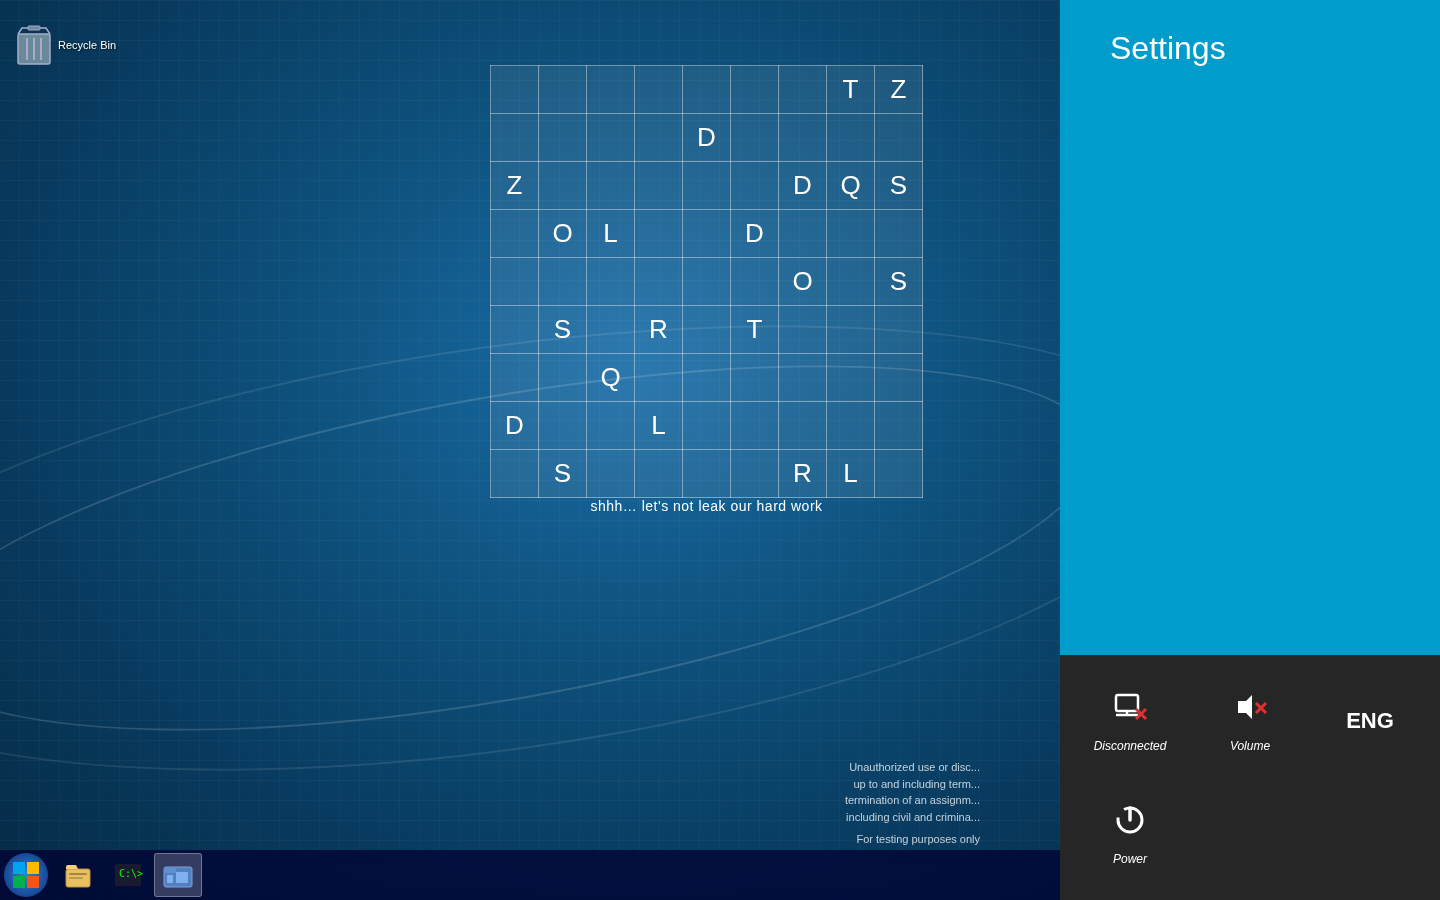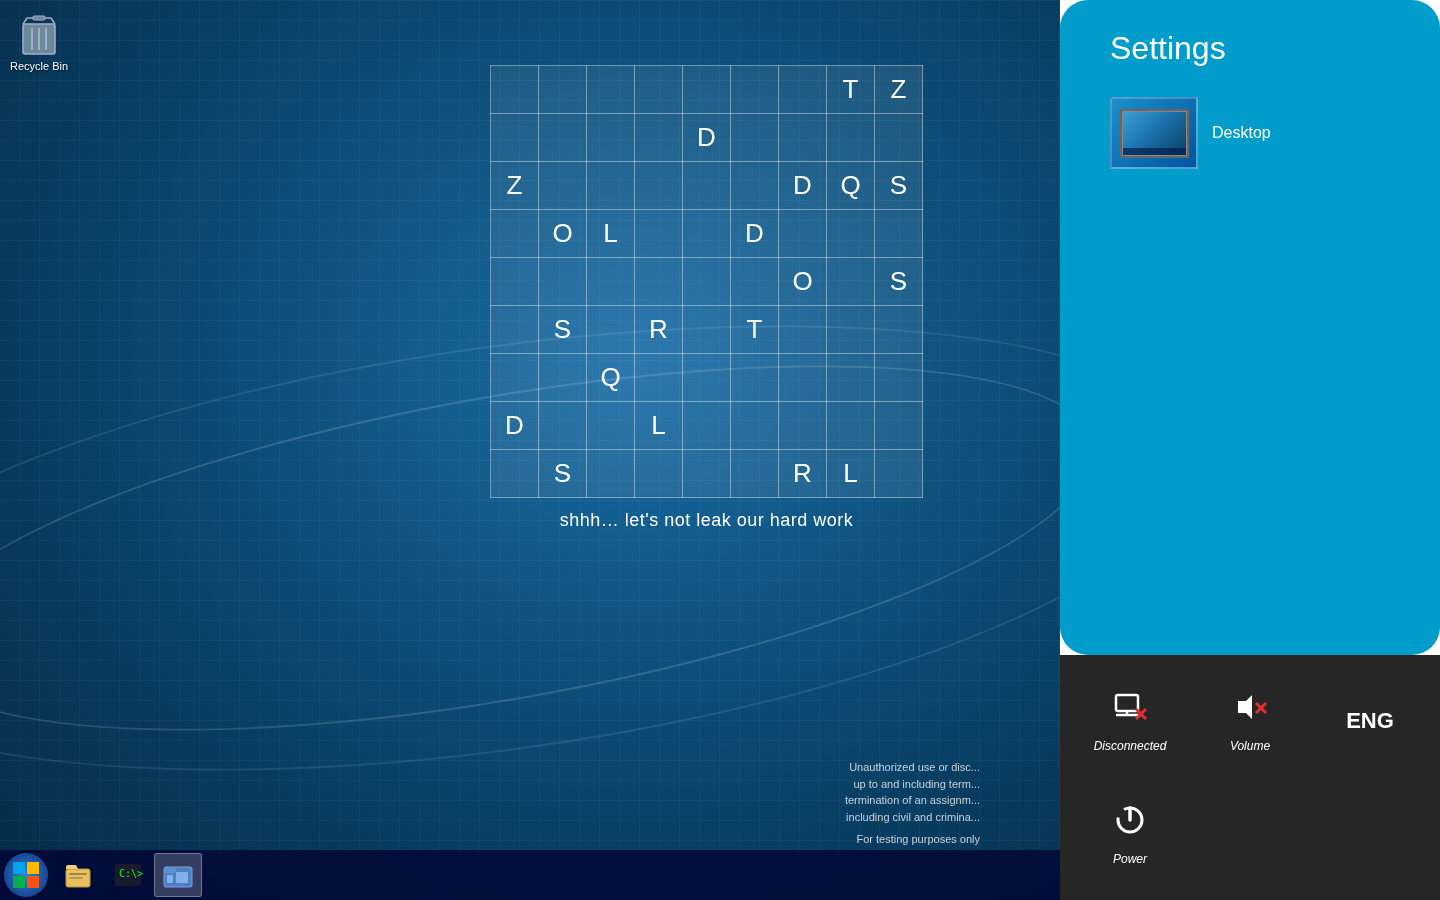--- a/index.html
+++ b/index.html
@@ -41,24 +41,23 @@
       width: 1400px;
       height: 400px;
       border-radius: 50%;
       border: 2px solid rgba(255,255,255,0.1);
       transform: rotate(-8deg);
     }
 
     
     #recycle-bin {
       position: absolute;
-      top: 10px;
+      top: 20px;
       left: 10px;
       display: flex;
-      flex-direction: column;
       align-items: center;
       cursor: pointer;
       color: white;
       text-shadow: 1px 1px 2px rgba(0,0,0,0.7);
       justify-content: center;
     }
     #recycle-bin .icon-img {
       width: 48px;
       height: 48px;
       display: flex;
@@ -87,24 +86,23 @@
       border: 1px solid rgba(255,255,255,0.4);
       text-align: center;
       vertical-align: middle;
       font-size: 26px;
       font-weight: 300;
       color: white;
       background: rgba(255,255,255,0.08);
     }
     #puzzle-caption {
       color: white;
-      font-size: 18px;
+      font-size: 14px;
       font-weight: 300;
       text-align: center;
-      margin-top: 12px;
       letter-spacing: 0.5px;
     }
 
     
     #bottom-text {
       position: absolute;
       bottom: 75px;
       right: 80px;
       color: rgba(255,255,255,0.75);
       font-size: 11px;
@@ -124,21 +122,20 @@
     #settings-panel {
       position: absolute;
       right: 0; top: 0;
       width: 380px;
       height: 655px;
       background: #009ccc;
       display: flex;
       flex-direction: column;
       align-items: flex-start;
       padding: 30px 30px 20px 50px;
-      border-radius: 28px;
     }
     #settings-title {
       color: white;
       font-size: 32px;
       font-weight: 300;
       margin-bottom: 30px;
     }
     #desktop-tile {
       display: flex;
       align-items: center;
@@ -441,29 +438,20 @@
         <rect x="5" y="16" width="6" height="8" rx="1" fill="#80b0f0"></rect>
         <rect x="14" y="13" width="12" height="11" rx="1" fill="#80b0f0"></rect>
       </svg>
     </div>
   </div>
 </div>
 
 <div id="settings-panel">
   <div id="settings-title">Settings</div>
 
-  <div id="desktop-tile">
-    <div id="desktop-tile-img">
-
-      <div style="width:65px;height:45px;background:linear-gradient(135deg,#3a9fd8 0%,#1a6ea8 50%,#0d4060 100%);border:1.5px solid #888;position:relative;">
-        <div style="position:absolute;bottom:0;left:0;right:0;height:7px;background:rgba(0,30,80,0.7)"></div>
-      </div>
-    </div>
-    <span id="desktop-tile-label">Desktop</span>
-  </div>
 </div>
 
 <div id="tray-panel">
 
   <div class="tray-item">
     <div class="tray-icon">
       <svg width="36" height="36" viewBox="0 0 36 36">
 
         <rect x="4" y="6" width="22" height="16" rx="2" fill="none" stroke="white" stroke-width="2.5"></rect>
         <line x1="4" y1="26" x2="26" y2="26" stroke="white" stroke-width="2.5"></line>

